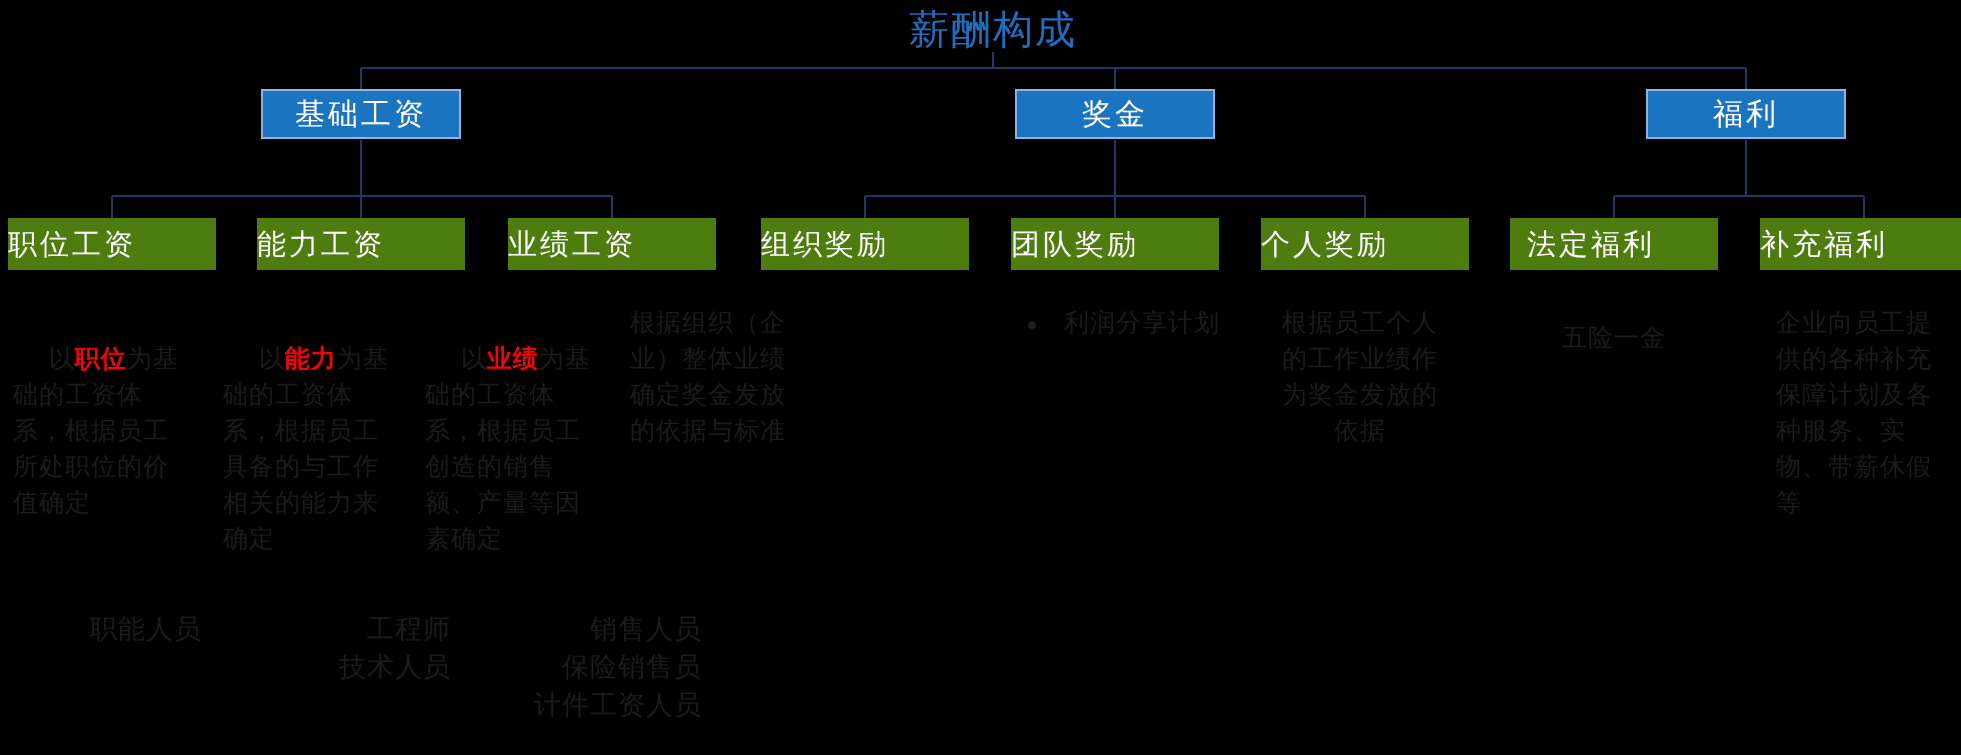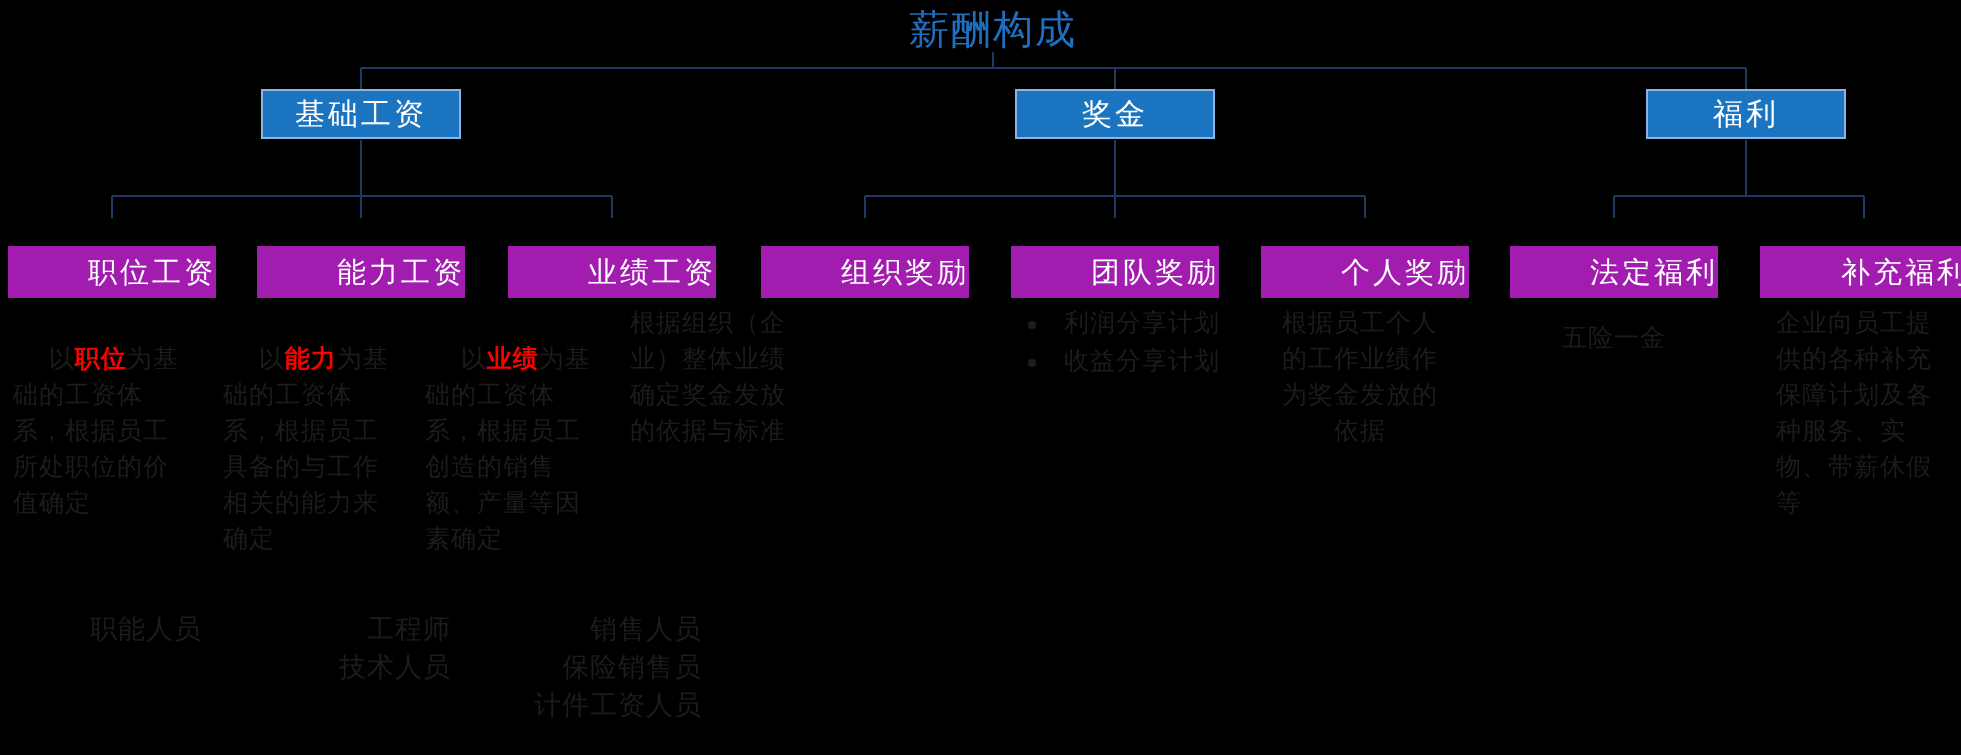--- a/index.html
+++ b/index.html
@@ -56,30 +56,29 @@
     text-align: center;
     letter-spacing: 3px;
     white-space: nowrap;
     font-family: "DejaVu Serif", "Liberation Serif", serif;
   }
 
   
   .l3-box {
     position: absolute;
     height: 52px;
-    background: #a21caf;
+    background: #4d7c0f;
     box-sizing: border-box;
     color: #ffffff;
     font-size: 29px;
     line-height: 52px;
-    text-align: right;
+    text-align: left;
     letter-spacing: 3px;
     white-space: nowrap;
     font-family: "DejaVu Serif", "Liberation Serif", serif;
-    margin-top: 28px;
   }
 
   
   .desc {
     position: absolute;
     color: #1c1c1c;
     font-size: 25px;
     line-height: 36px;
     letter-spacing: 1px;
     font-family: "DejaVu Serif", "Liberation Serif", serif;
@@ -199,21 +198,20 @@
   </div>
 
   <div class="desc left" style="left:215px; top:305px; width:175px;">
     <span>以</span><span class="hl-red">能力</span><span>为基础的工资体系，根据员工具备的与工作相关的能力来确定</span>
   </div>
 
   <div class="desc center" style="left:610px; top:305px; width:180px;">根据组织（企业）整体业绩确定奖金发放的依据与标准</div>
 
   <ul class="bullets" style="left:1012px; top:305px; width:200px;">
     <li>利润分享计划</li>
-    <li>收益分享计划</li>
   </ul>
 
   <div class="desc center" style="left:1262px; top:305px; width:180px;">根据员工个人的工作业绩作为奖金发放的依据</div>
 
   <div class="desc center" style="left:1516px; top:305px; width:180px;margin-top:15px;">五险一金</div>
 
   <div class="desc left" style="left:1768px; top:305px; width:180px;">企业向员工提供的各种补充保障计划及各种服务、实物、带薪休假等</div>
 
   <div class="roles" style="left:14px; top:610px; width:180px;">职能人员</div>
 

